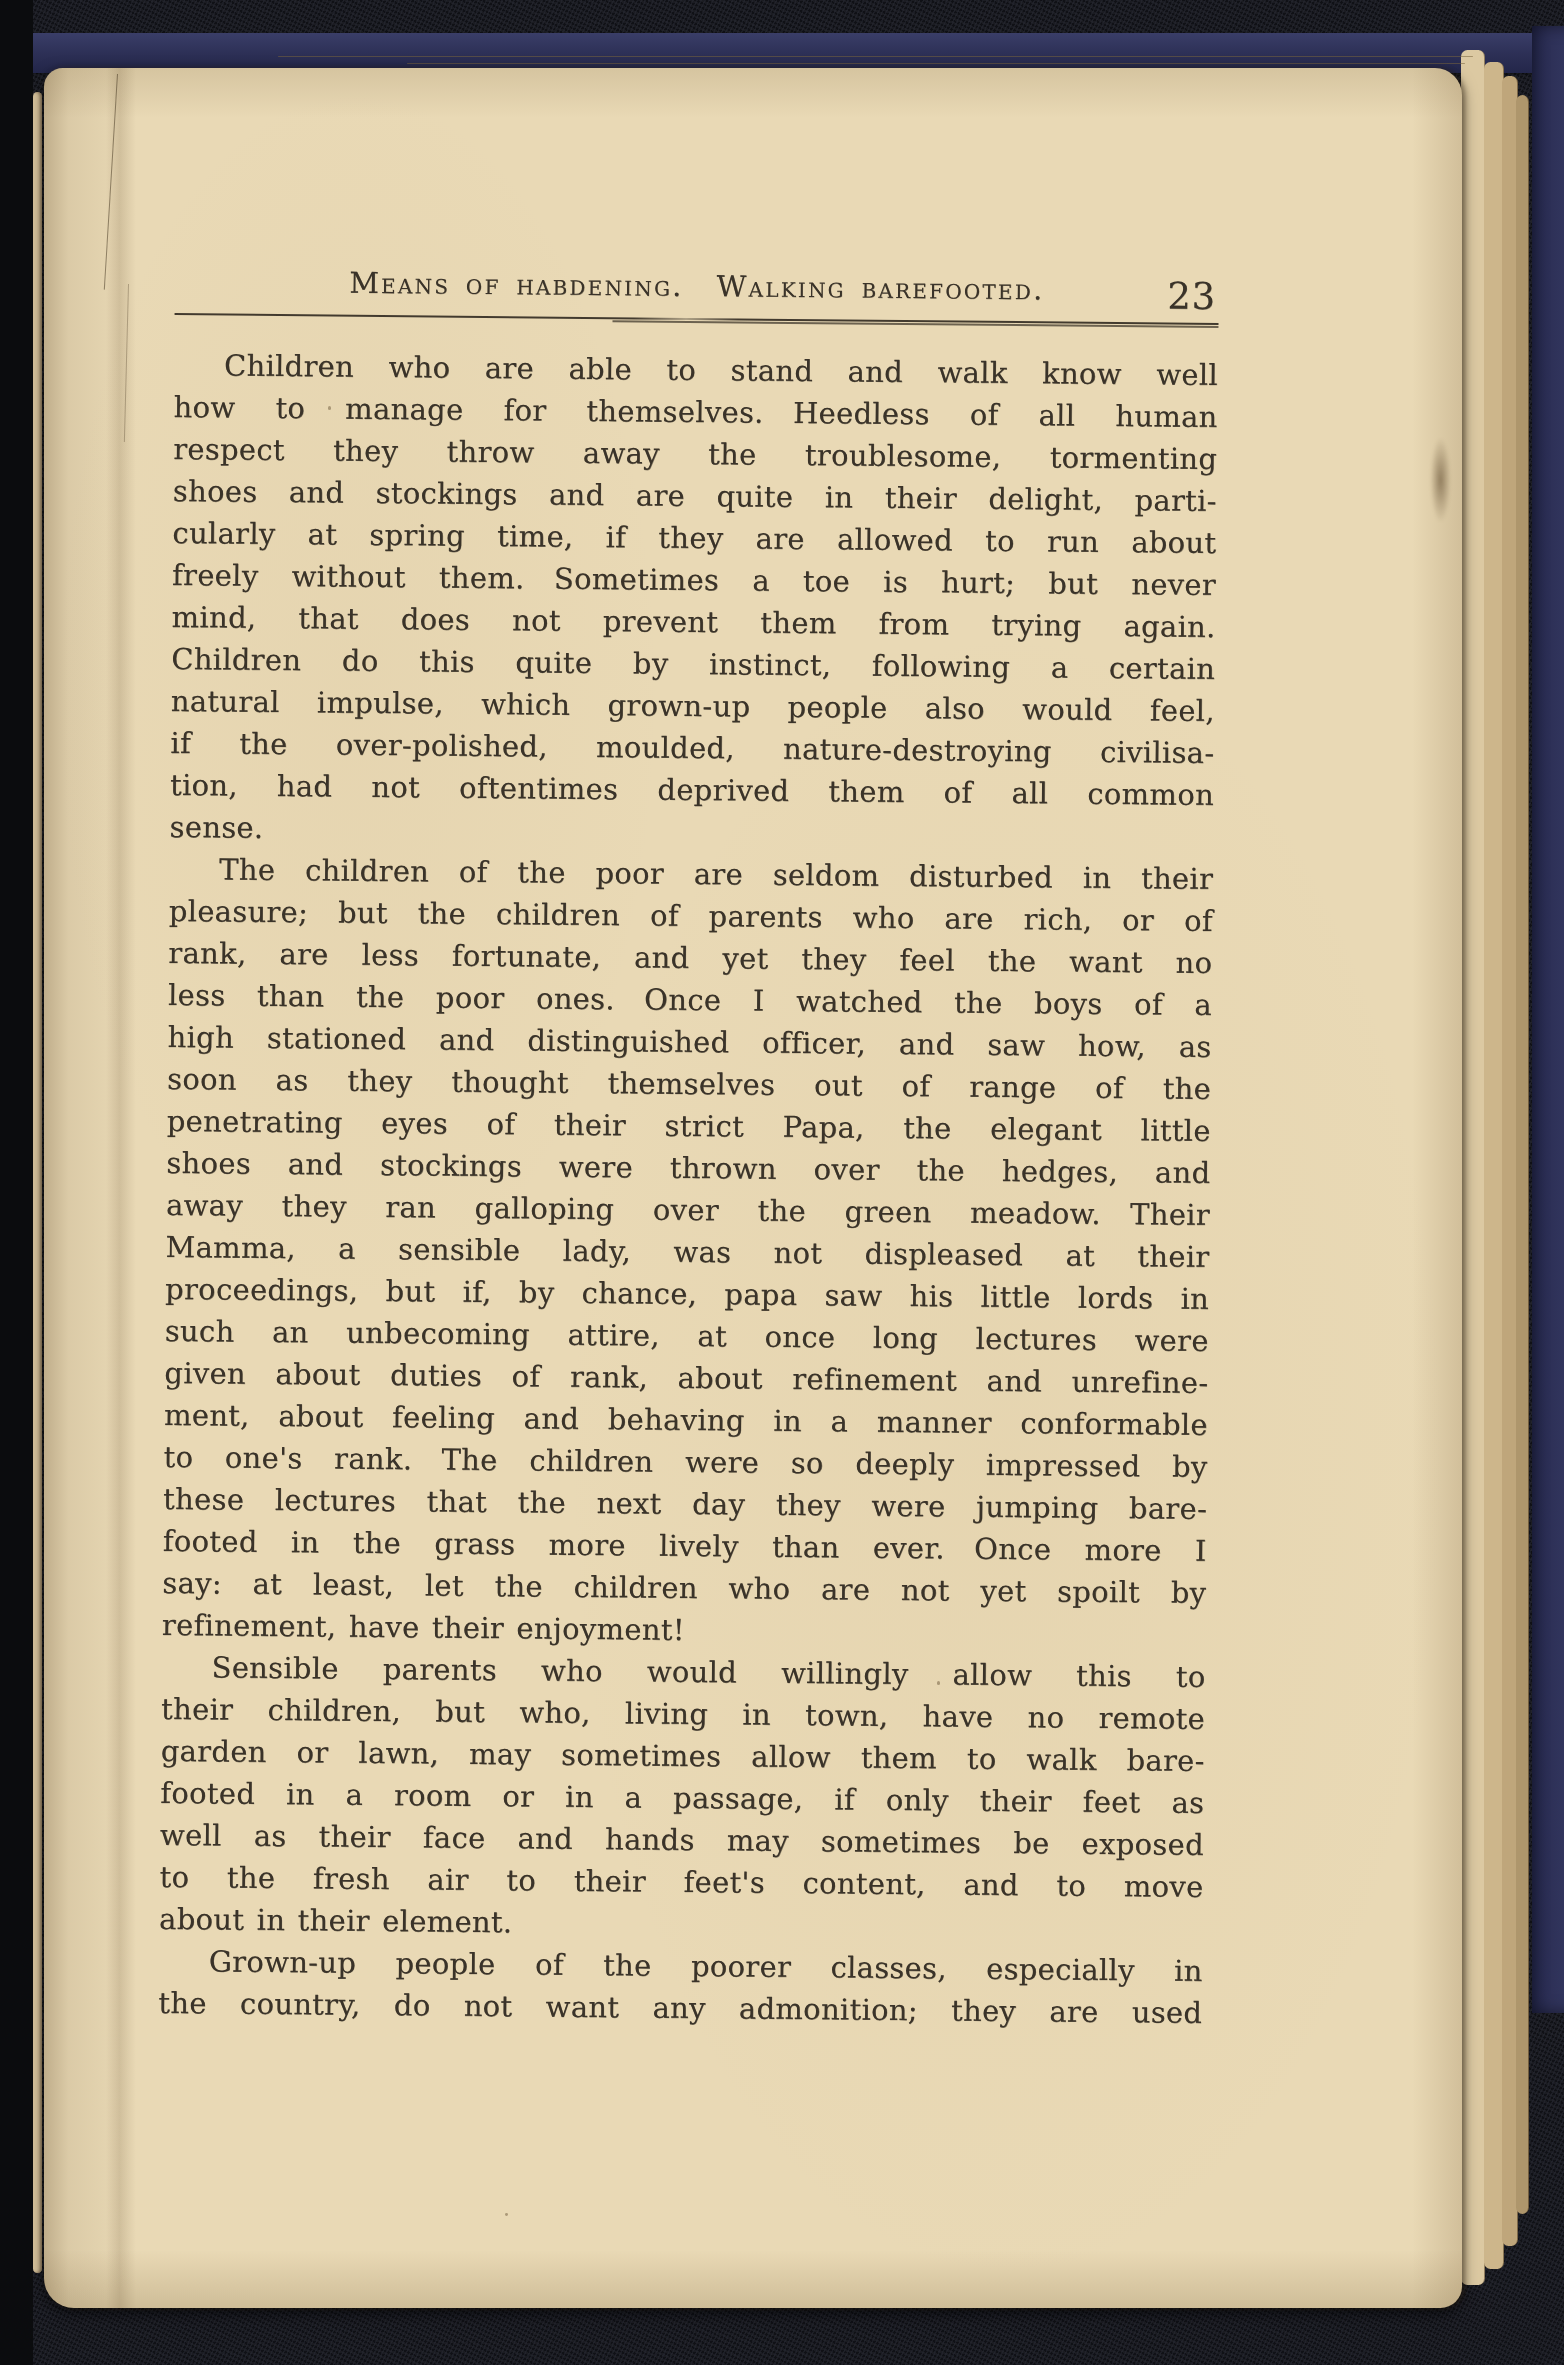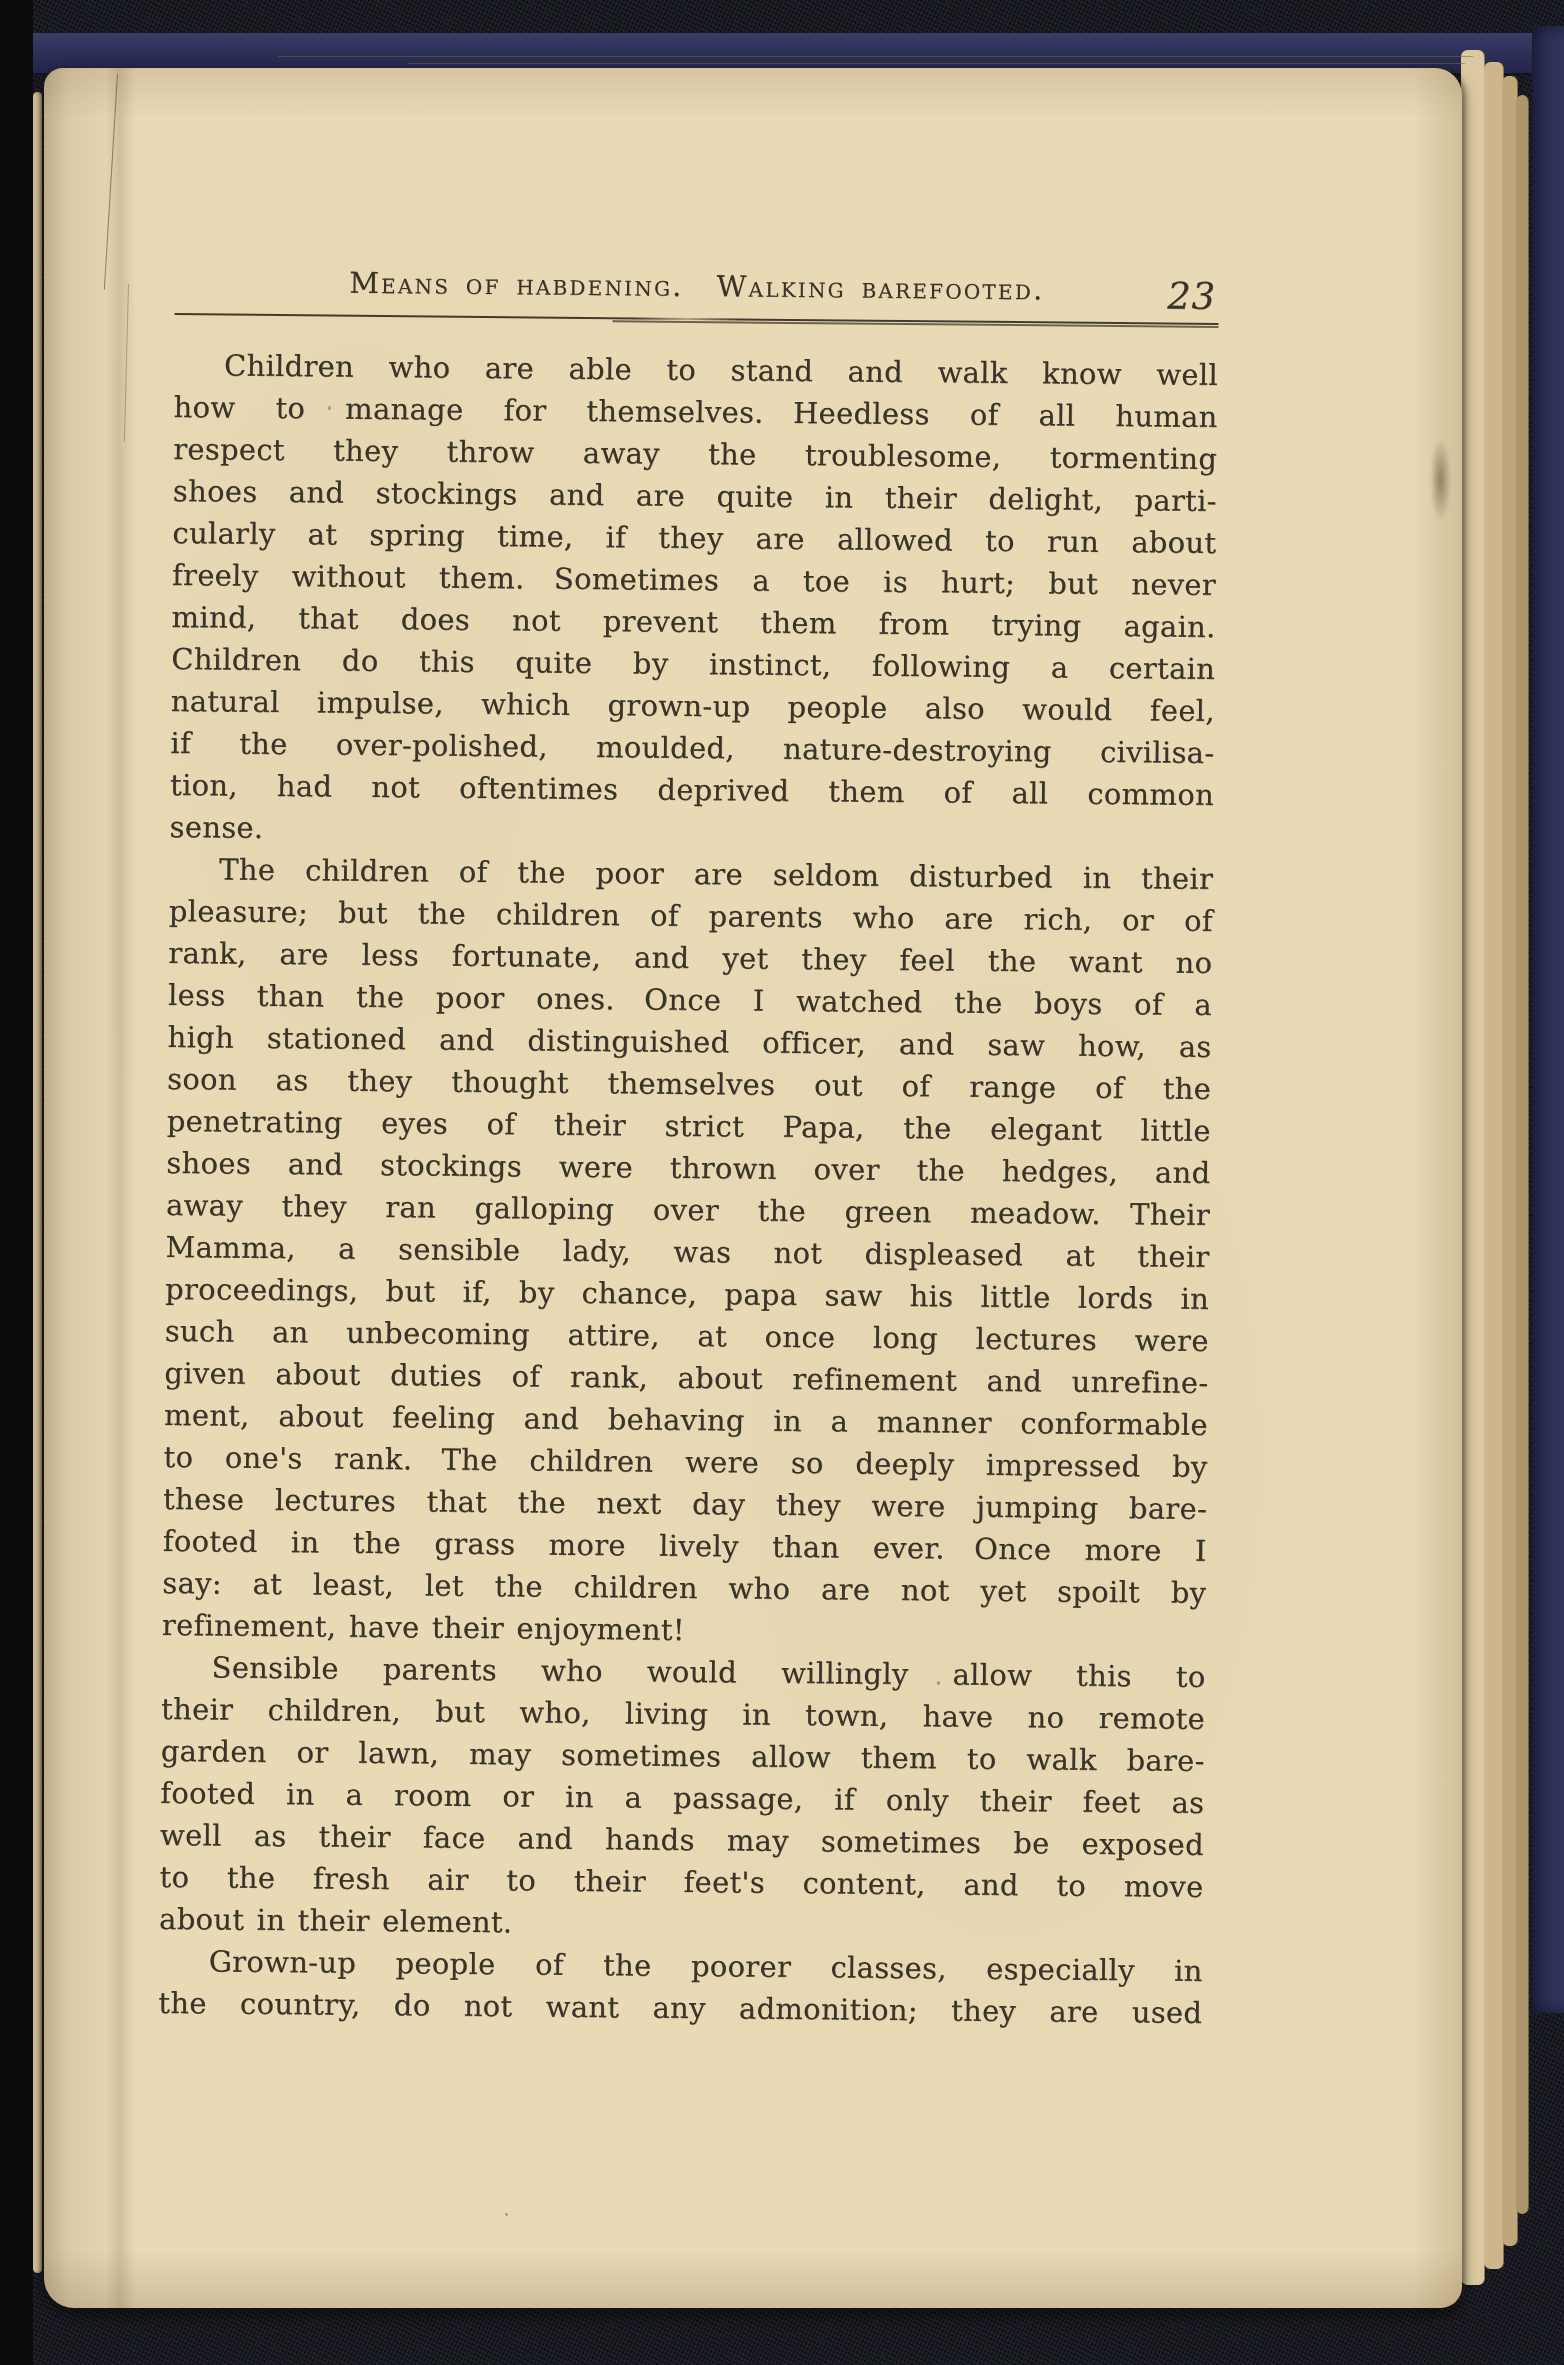--- a/index.html
+++ b/index.html
@@ -83,21 +83,20 @@
     position:relative;display:flex;justify-content:center;align-items:baseline;
     font-variant-caps:small-caps;font-size:29px;line-height:29px;
     letter-spacing:2.2px;word-spacing:4.3px;
     text-shadow:0.3px 0.4px 0.6px rgba(44,37,28,.45);
   }
   .header-gap{display:inline-block;width:33px;}
   .page-number{
     position:absolute;right:2.9px;top:1.4px;font-size:37px;line-height:37px;
     font-variant-caps:normal;letter-spacing:0.7px;
     text-shadow:0.3px 0.4px 0.6px rgba(44,37,28,.45);
-    font-style:italic;
   }
   .header-rule{
     position:relative;margin-top:17.3px;height:2.2px;
     background:linear-gradient(90deg,#423a2e 0%,#423a2e 44%,rgba(66,58,46,.35) 49%,#423a2e 54%,#423a2e 100%);
   }
   .header-rule::after{
     content:"";position:absolute;left:42%;right:0;top:2.9px;height:1.4px;
     background:rgba(66,58,46,.75);
   }
   .body-text{margin-top:29px;font-size:29px;word-spacing:2.9px;letter-spacing:0.3px;

